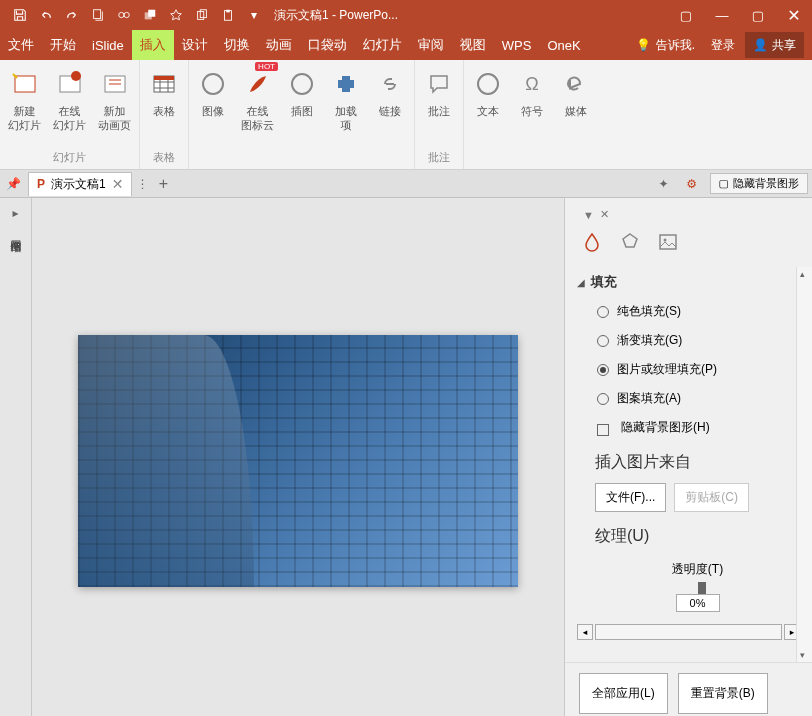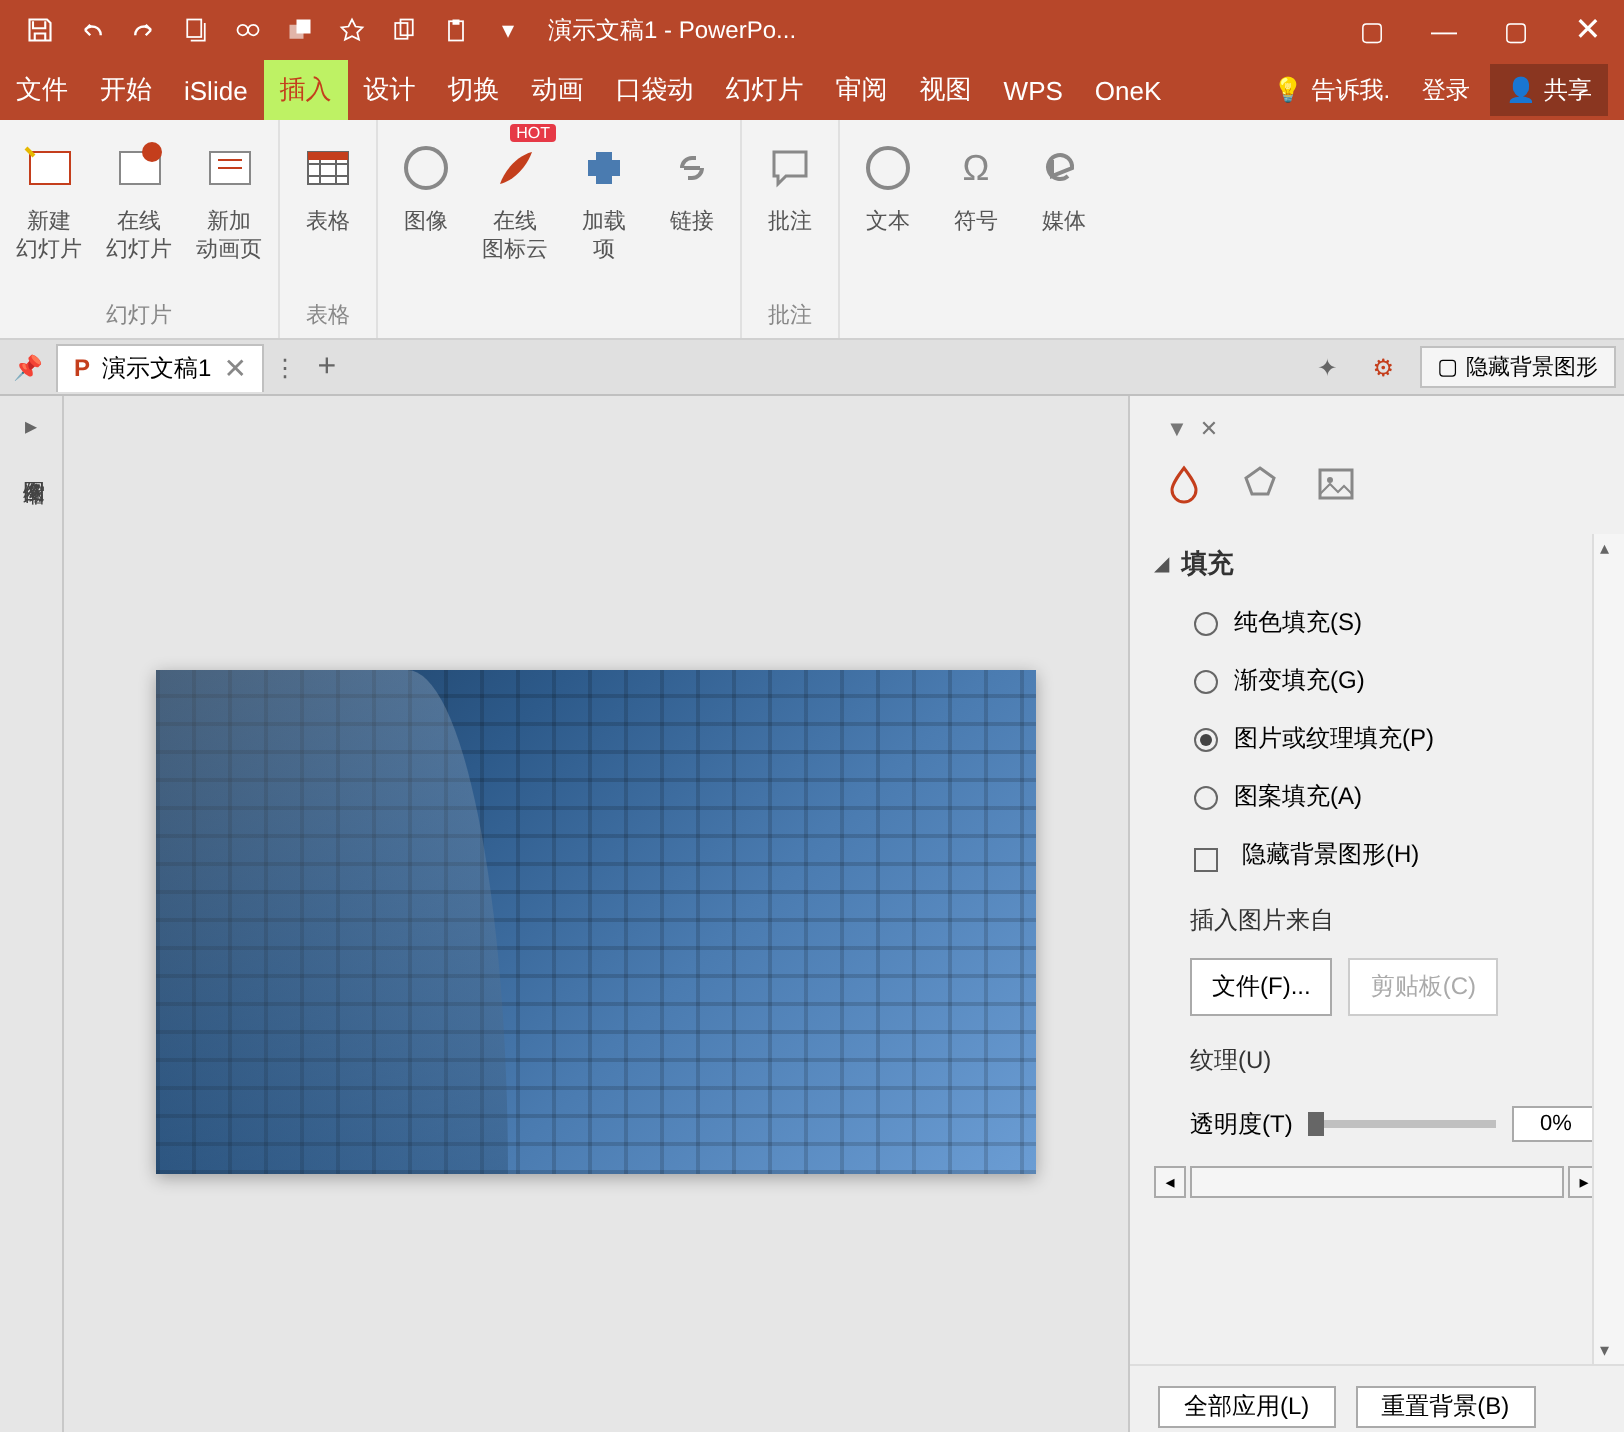--- a/index.html
+++ b/index.html
@@ -61,36 +61,36 @@
 .panel-tab.active svg { stroke: #c43e1c; fill: #c43e1c; }
 .panel-body { flex: 1; padding: 0 12px 8px 12px; overflow-y: auto; position: relative; }
 .section-header { display: flex; align-items: center; gap: 6px; padding: 6px 0; cursor: pointer; }
 .section-arrow { font-size: 10px; color: #555; }
 .section-title { font-weight: bold; font-size: 13px; color: #333; }
 .radio-row { display: flex; align-items: center; gap: 8px; padding: 6px 0 6px 20px; cursor: pointer; }
 .radio { width: 12px; height: 12px; border: 1px solid #666; border-radius: 50%; display: flex; align-items: center; justify-content: center; }
 .radio.checked::after { content: ''; width: 6px; height: 6px; background: #444; border-radius: 50%; }
 .check-row { display: flex; align-items: flex-end; gap: 12px; padding: 6px 0 6px 20px; cursor: pointer; }
 .checkbox { width: 12px; height: 12px; border: 1px solid #666; }
-.sub-label { padding: 10px 0 6px 18px; font-size: 12px; color: #333; }
+.sub-label { padding: 10px 0 6px 18px; font-size: 16px; color: #333; }
 .btn-row { display: flex; gap: 8px; padding: 4px 0 4px 18px; }
 .panel-btn { border: 1px solid #aaa; background: #fff; padding: 5px 10px; font-size: 12px; cursor: pointer; }
 .panel-btn.disabled { color: #aaa; border-color: #ccc; cursor: default; }
-.slider-row { display: flex; align-items: center; gap: 8px; padding: 8px 0 8px 18px; }
+.slider-row { display: flex; align-items: center; gap: 8px; padding: 8px 0 8px 18px; flex-direction: column; }
 .slider-track { flex: 1; height: 4px; background: #c0c0c0; position: relative; }
 .slider-thumb { position: absolute; left: 0; top: -4px; width: 8px; height: 12px; background: #666; }
 .slider-val { border: 1px solid #aaa; background: #fff; padding: 2px 8px; font-size: 11px; min-width: 44px; text-align: center; }
 .panel-hscroll { display: flex; align-items: center; padding: 4px 0; gap: 2px; }
 .hscroll-btn { width: 16px; height: 16px; border: 1px solid #aaa; background: #f5f5f5; display: flex; align-items: center; justify-content: center; font-size: 9px; cursor: pointer; }
 .hscroll-track { flex: 1; height: 16px; border: 1px solid #aaa; background: #f5f5f5; }
 .panel-vscroll { position: absolute; right: 0; top: 0; bottom: 0; width: 16px; background: #f5f5f5; border-left: 1px solid #ddd; }
 .panel-vscroll::before { content: '▴'; position: absolute; top: 2px; left: 3px; font-size: 9px; color: #666; }
 .panel-vscroll::after { content: '▾'; position: absolute; bottom: 2px; left: 3px; font-size: 9px; color: #666; }
 .panel-footer-btns { display: flex; gap: 10px; padding: 10px 14px; border-top: 1px solid #ddd; }
-.footer-btn { border: 1px solid #aaa; background: #fff; padding: 1px 12px; font-size: 12px; cursor: pointer; }
+.footer-btn { border: 1px solid #aaa; background: #fff; padding: 11px 12px; font-size: 12px; cursor: pointer; }
 </style>
 </head>
 <body>
 
 <div class="titlebar">
   <div class="qat">
     <div class="qat-btn">
         <svg viewBox="0 0 16 16">
           <path d="M2 2h10l2 2v10H2z M4 3v4h7V3 M5 10h6v4H5z" fill="none" stroke="#fff" stroke-width="1.2"></path>
         </svg>
@@ -246,20 +246,28 @@
             <svg width="24" height="24" viewBox="0 0 24 24">
               <path d="M4 20c8-2 14-10 16-16-8 2-14 10-16 16z" fill="#c43e1c"></path>
             </svg>
           </div>
         <div class="ribbon-btn-label" style="white-space:pre-line">在线
 图标云</div>
       </div>
       <div class="ribbon-btn">
         <div class="ribbon-btn-icon">
             <svg width="24" height="24" viewBox="0 0 24 24">
+              <circle cx="12" cy="12" r="10" fill="none" stroke="#888" stroke-width="2"></circle>
+            </svg>
+          </div>
+        <div class="ribbon-btn-label">插图</div>
+      </div>
+      <div class="ribbon-btn">
+        <div class="ribbon-btn-icon">
+            <svg width="24" height="24" viewBox="0 0 24 24">
               <path d="M8 4h8v4h4v8h-4v4H8v-4H4V8h4z" fill="#4a7bb0"></path>
             </svg>
           </div>
         <div class="ribbon-btn-label" style="white-space:pre-line">加载
 项</div>
       </div>
       <div class="ribbon-btn">
         <div class="ribbon-btn-icon">
             <svg width="24" height="24" viewBox="0 0 24 24">
               <path d="M7 12a5 5 0 0 1 5-5h2M17 12a5 5 0 0 1-5 5h-2M8 12h8" fill="none" stroke="#888" stroke-width="2"></path>

